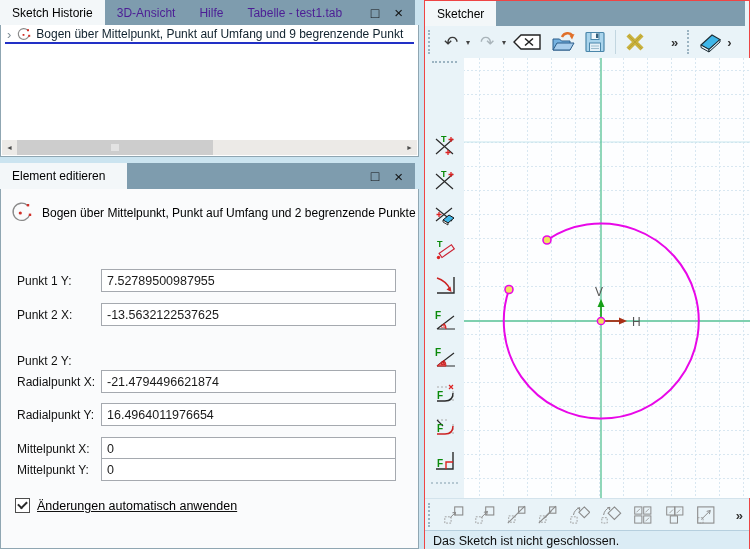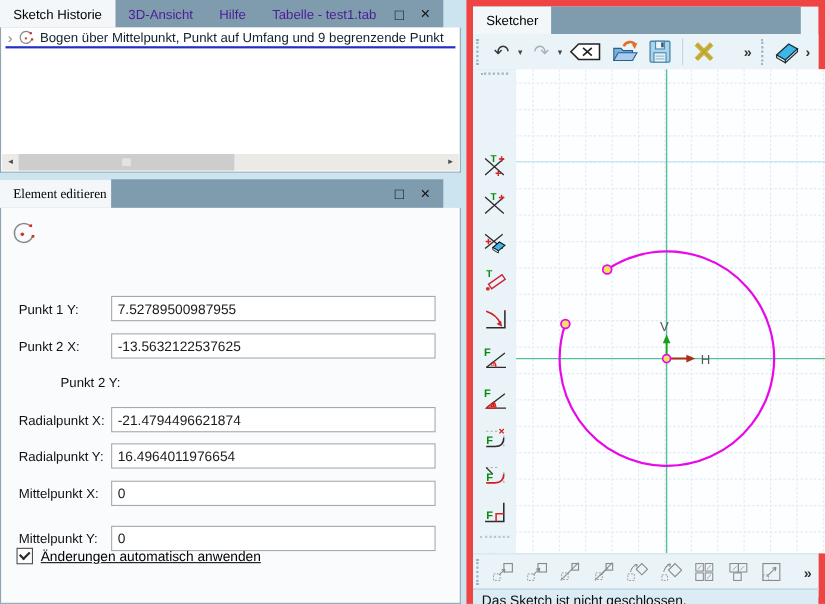--- a/index.html
+++ b/index.html
@@ -1,20 +1,20 @@
 <!DOCTYPE html>
 <html><head>
 <meta charset="utf-8">
 <style>
   html,body{margin:0;padding:0;background:#cbe4f0;}
   .app{position:relative;width:750px;height:549px;background:#cbe4f0;overflow:hidden;
        font-family:"Liberation Sans","DejaVu Sans",sans-serif;color:#111;}
   .panel{position:absolute;}
   
-  .tabbar{position:absolute;left:0;right:16px;top:0;height:25px;background:#7e9cae;display:flex;}
+  .tabbar{position:absolute;left:0;right:4px;top:0;height:25px;background:#7e9cae;display:flex;}
   .tab{display:flex;align-items:center;padding:0 12px;font-size:12px;color:#4c1d95;white-space:nowrap;cursor:default;}
   .tab.active{background:#f3f7f9;color:#000;}
   .winbtns{position:absolute;top:0;height:25px;display:flex;align-items:center;gap:15px;color:#111;}
   .winbtn{font-size:13px;line-height:1;cursor:default;}
   .winbtn.max{font-size:14px;}
   
   #history{left:0;top:0;width:419px;height:157px;}
   .hist-body{position:absolute;left:0;right:0;top:25px;bottom:0;background:#fff;border:1px solid #8fa6b2;border-top:none;}
   .hist-item{position:absolute;left:2px;top:2px;right:2px;height:14px;display:flex;align-items:center;gap:4px;overflow:hidden;}
   .hist-expand{color:#7c8b94;font-size:13px;line-height:1;margin-left:4px;}
@@ -31,21 +31,21 @@
   .el-title span{font-size:12px;color:#000;}
   .frow{position:absolute;left:0;width:100%;height:23px;}
   .flabel{position:absolute;left:16px;top:5px;font-size:12px;color:#111;}
   .finput{position:absolute;left:100px;top:0;width:283px;height:21px;border:1px solid #a5a9af;background:#fff;
           font-family:"Liberation Sans","DejaVu Sans",sans-serif;font-size:12.5px;color:#1a1a1a;padding:0 5px;}
   .cbrow{position:absolute;left:14px;top:309px;display:flex;align-items:center;gap:7px;text-decoration:underline;}
   .cbbox{width:13px;height:13px;border:1px solid #4d4d4d;background:#fff;position:relative;}
   .tick{position:absolute;left:2px;top:2px;width:7px;height:4px;border-left:2px solid #2b2b2b;border-bottom:2px solid #2b2b2b;transform:rotate(-45deg);}
   .cblabel{font-size:12.5px;color:#000;}
   
-  #sketcher{left:424px;top:0;width:326px;height:549px;background:#e9f3f8;border:6px solid #ef4444;box-sizing:border-box;}
+  #sketcher{left:424px;top:0;width:326px;height:549px;background:#e9f3f8;border:1px solid #ef4444;box-sizing:border-box;}
   .sk-toolbar{position:absolute;left:0;right:0;top:25px;height:32px;background:#e9f3f8;display:flex;align-items:center;border-bottom:1px solid #d3e3ec;}
   .tbtn{display:flex;align-items:center;justify-content:center;height:28px;cursor:default;}
   .grip{width:5px;height:24px;border-left:2px dotted #9cb4c2;margin:0 3px;}
   .vsep{width:1px;height:24px;background:#c2d6e0;margin:0 5px;}
   .glyph{font-size:17px;color:#3a3a3a;line-height:1;}
   .glyph.disabled{color:#a9b4ba;}
   .drop{font-size:8px;color:#444;margin:0 4px 0 2px;}
   .ovf{font-size:13px;color:#333;font-weight:bold;margin:0 6px;}
   .vtool{position:absolute;left:0;top:57px;width:39px;bottom:52px;background:#e9f3f8;border-right:1px solid #bfd2dc;}
   .vtool-grip{position:absolute;left:7px;top:3px;width:25px;border-top:2px dotted #9cb4c2;}
@@ -100,62 +100,63 @@
         <span class="sb-thumb">
             <span class="sb-grip"></span>
           </span>
         <span class="sb-btn" style="margin-left:auto;">►</span>
       </div>
     </div>
   </section>
 
   <section class="panel" id="editor">
     <div class="tabbar" style="height:26px;">
-      <div class="tab active" style="padding-right:4px;font-family:Liberation Serif, serif;">
+      <div class="tab active" style="padding-right:22px;">
         <span>Element editieren</span>
       </div>
       <div class="winbtns" style="right:12px;height:26px;">
         <span class="winbtn max">□</span>
         <span class="winbtn" style="font-size:15px;">×</span>
       </div>
     </div>
     <div class="ed-body">
       <div class="el-title">
         <svg width="25" height="23" viewBox="0 0 25 23">
           <path d="M18.5,4.5 A8.6,8.6 0 1 0 20.8,13.6" fill="none" stroke="#8a8a8a" stroke-width="1.3"></path>
           <rect x="17.8" y="3" width="2.4" height="2.4" fill="#d03028"></rect>
           <rect x="19.8" y="12.6" width="2.4" height="2.4" fill="#d03028"></rect>
           <circle cx="11.3" cy="12" r="1.6" fill="#d03028"></circle>
         </svg>
+        <span>Bogen über Mittelpunkt, Punkt auf Umfang und 2 begrenzende Punkte</span>
       </div>
 
       <div class="frow" style="top:80px;">
         <span class="flabel">Punkt 1 Y:</span>
         <input class="finput" value="7.52789500987955" style="">
       </div>
       <div class="frow" style="top:114px;">
         <span class="flabel">Punkt 2 X:</span>
         <input class="finput" value="-13.5632122537625" style="">
       </div>
-      <div class="frow" style="top:147px;margin-left:38px;">
+      <div class="frow" style="top:160px;">
         <span class="flabel">Punkt 2 Y:</span>
       </div>
       <div class="frow" style="top:181px;">
         <span class="flabel">Radialpunkt X:</span>
         <input class="finput" value="-21.4794496621874" style="">
       </div>
       <div class="frow" style="top:214px;">
         <span class="flabel">Radialpunkt Y:</span>
         <input class="finput" value="16.4964011976654" style="">
       </div>
       <div class="frow" style="top:248px;">
         <span class="flabel">Mittelpunkt X:</span>
         <input class="finput" value="0" style="">
       </div>
-      <div class="frow" style="top:289px;text-decoration:underline;">
+      <div class="frow" style="top:269px;text-decoration:underline;">
         <span class="flabel">Mittelpunkt Y:</span>
         <input class="finput" value="0" style="">
       </div>
 
       <div class="cbrow">
         <span class="cbbox">
             <span class="tick"></span>
           </span>
         <span class="cblabel">Änderungen automatisch anwenden</span>
       </div>

